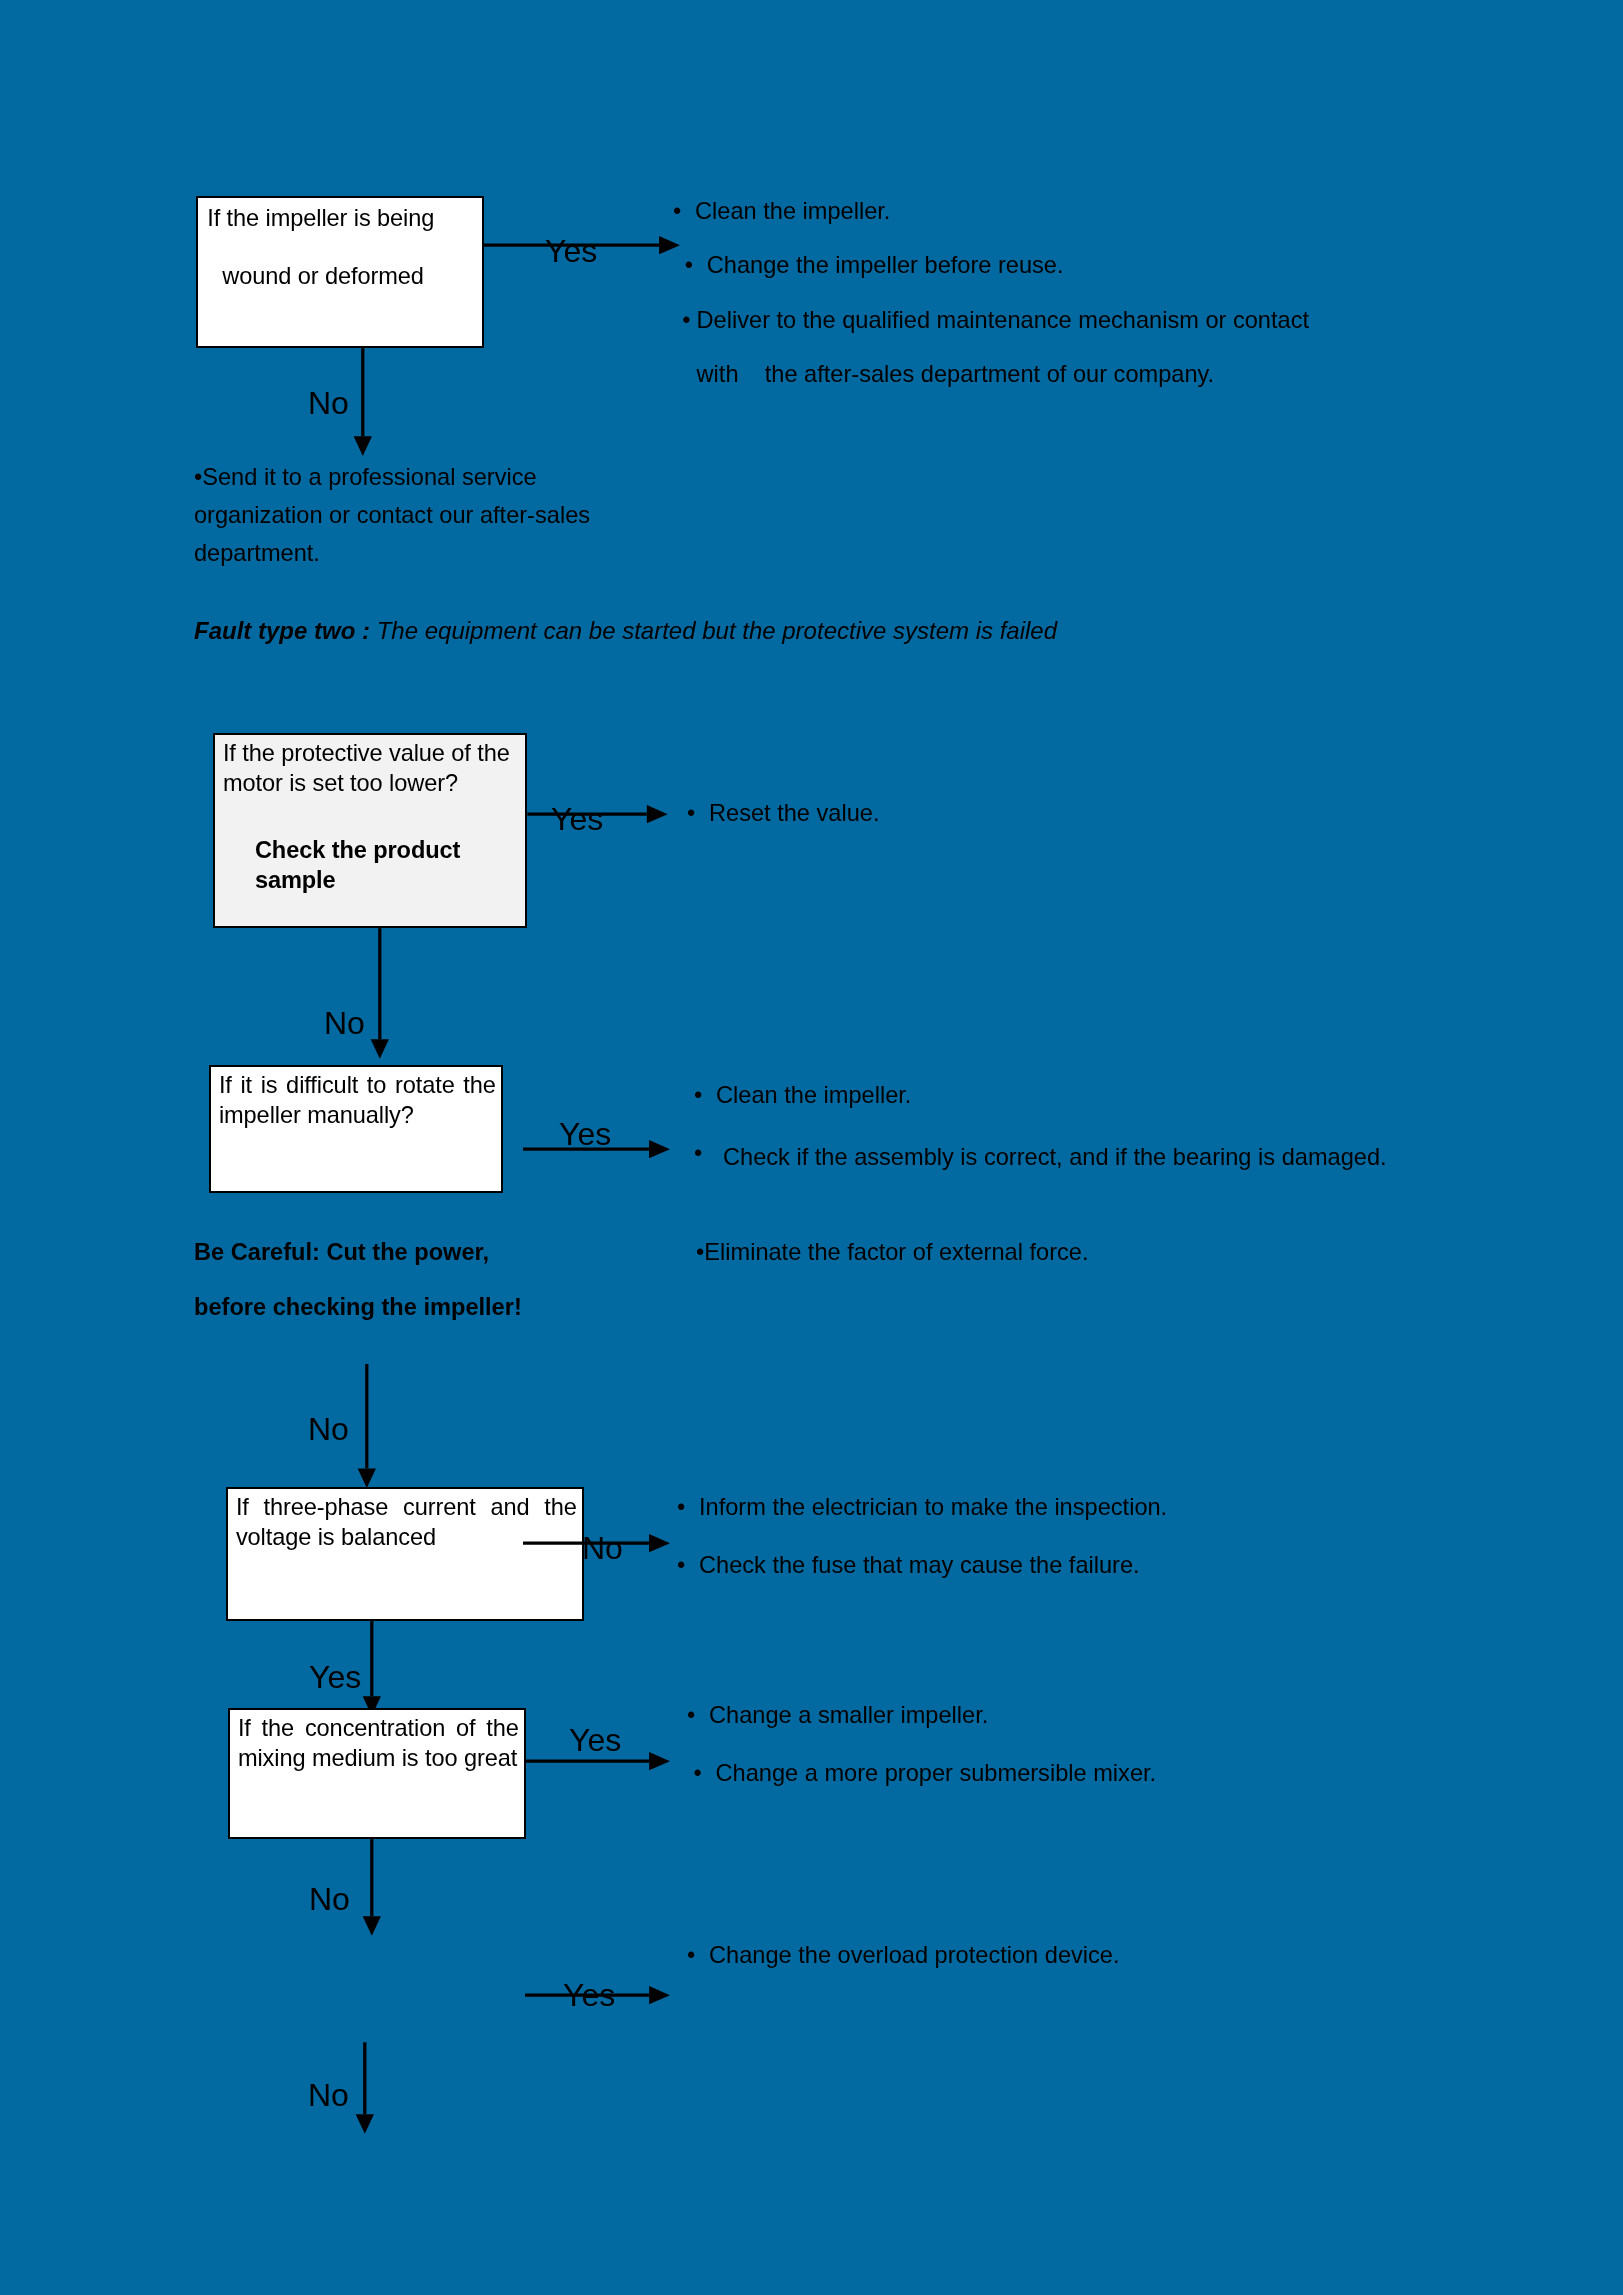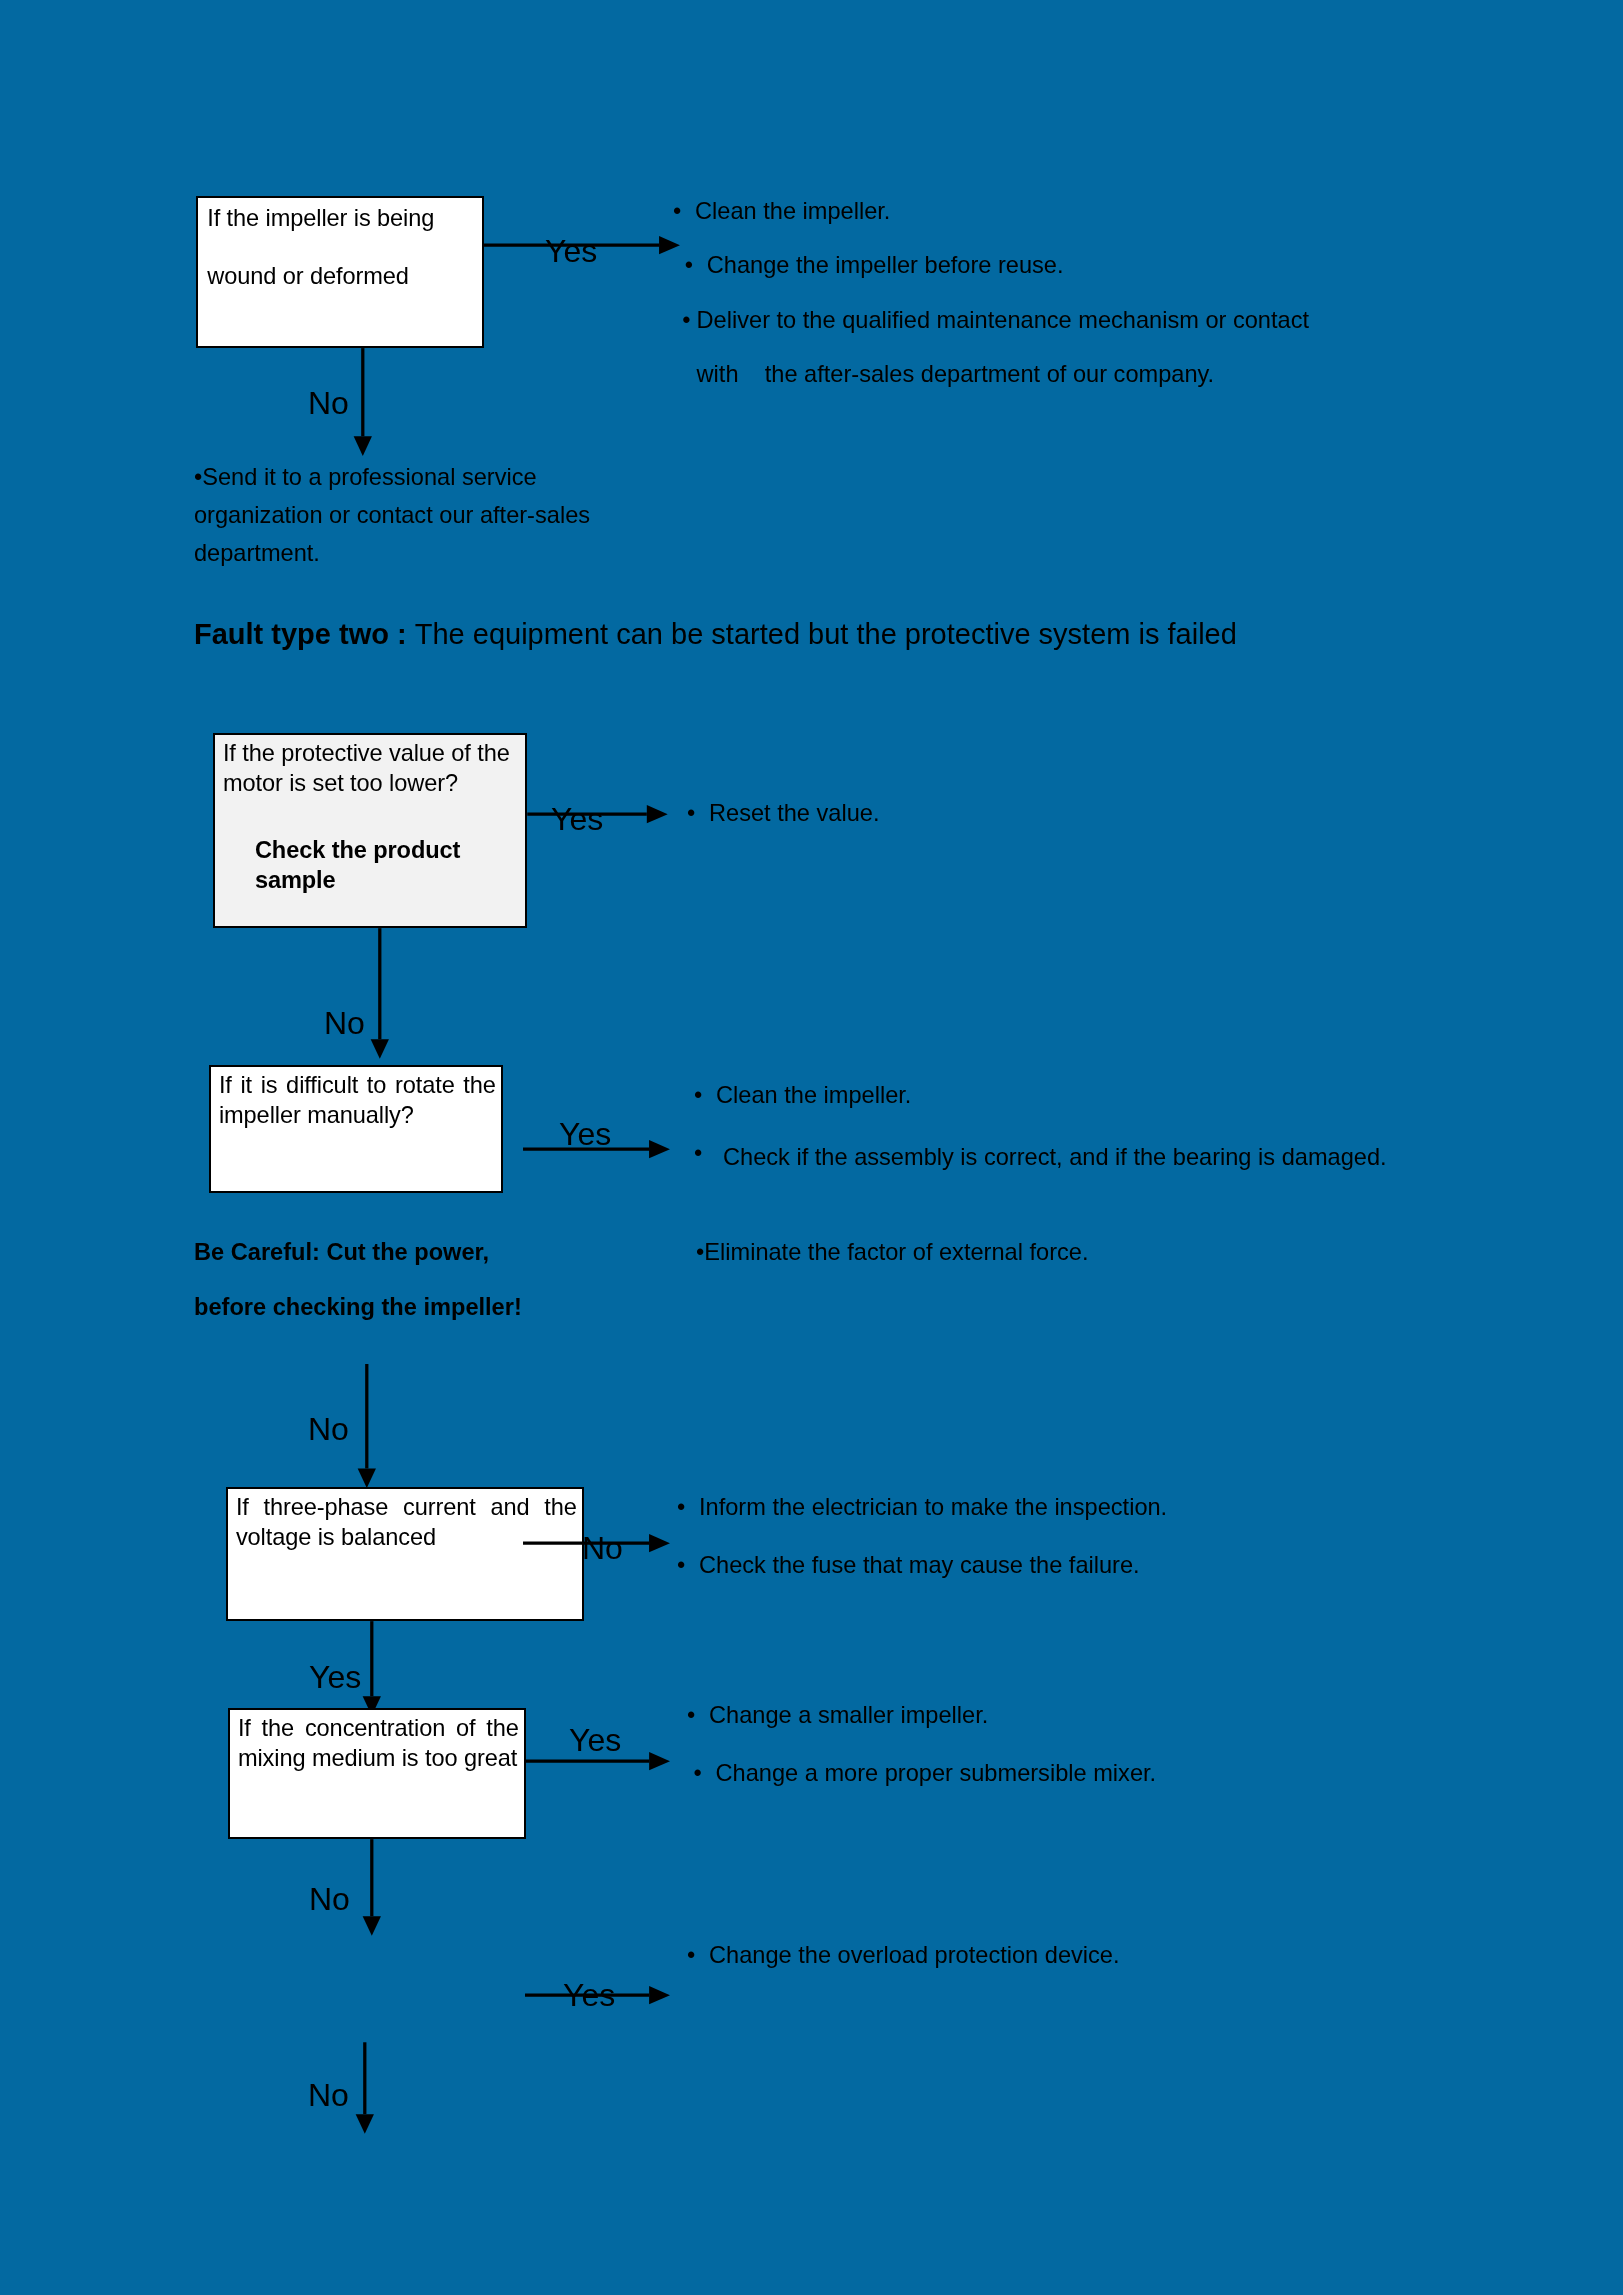--- a/index.html
+++ b/index.html
@@ -44,23 +44,24 @@
     font-size: 23.6px;
     line-height: 1.30;
     white-space: pre-wrap;
   }
   .txt.b { font-weight: bold; }
   .txt.justify { text-align: justify; text-align-last: left; }
 
   
   .heading {
     position: absolute;
-    font-size: 29px;
+    font-size: 24px;
     line-height: 1.35;
     font-weight: normal;
+    font-style: italic;
   }
   .heading b { font-weight: bold; }
 
   
   .lbl {
     position: absolute;
     font-size: 32px;
     line-height: 1;
     margin-top: 32px;
   }
@@ -85,21 +86,21 @@
     position: relative;
   }
 </style>
 </head>
 <body>
 
 <div id="page">
 
   <div class="box" style="left:196px; top:196px; width:288px; height:152px;">
     <div class="btext" style="top:5.2px;">If the impeller is being</div>
-    <div class="btext" style="top:63px;">wound or deformed</div>
+    <div class="btext" style="top:63px;margin-left:15px;">wound or deformed</div>
   </div>
 
   <div class="lbl" style="left:545px; top:203px;">Yes</div>
 
   <svg class="conn" style="left:484px; top:236px;" width="196" height="19.6" viewBox="0 0 300 30">
     <line x1="0" y1="14" x2="268" y2="14"></line>
     <polygon points="268,0 300,14 268,28"></polygon>
   </svg>
 
   <div class="bul" style="left:673px; top:196px; width:772px;">

